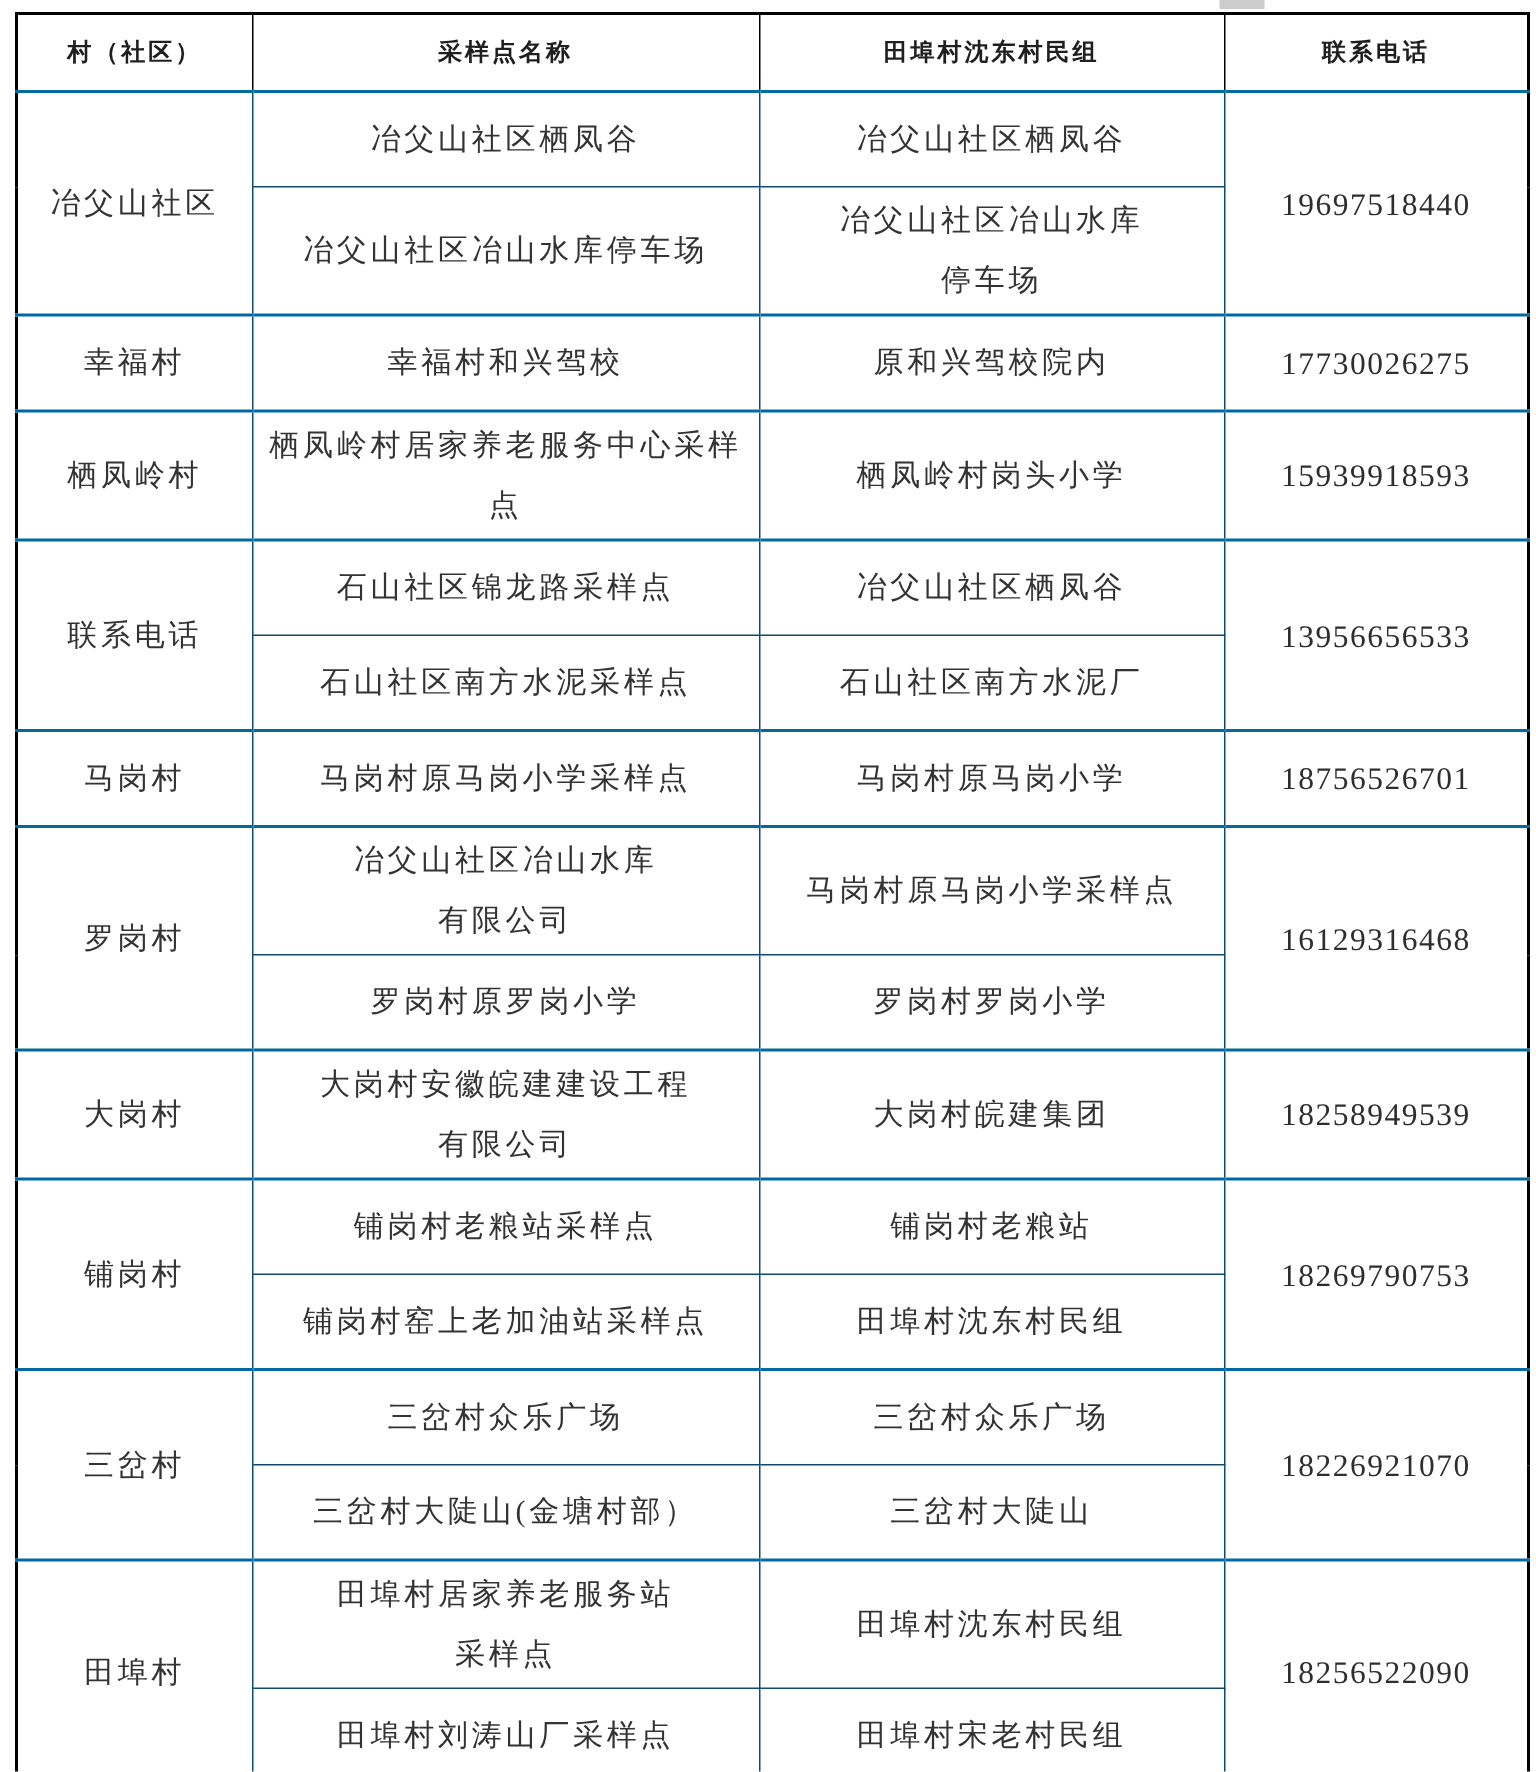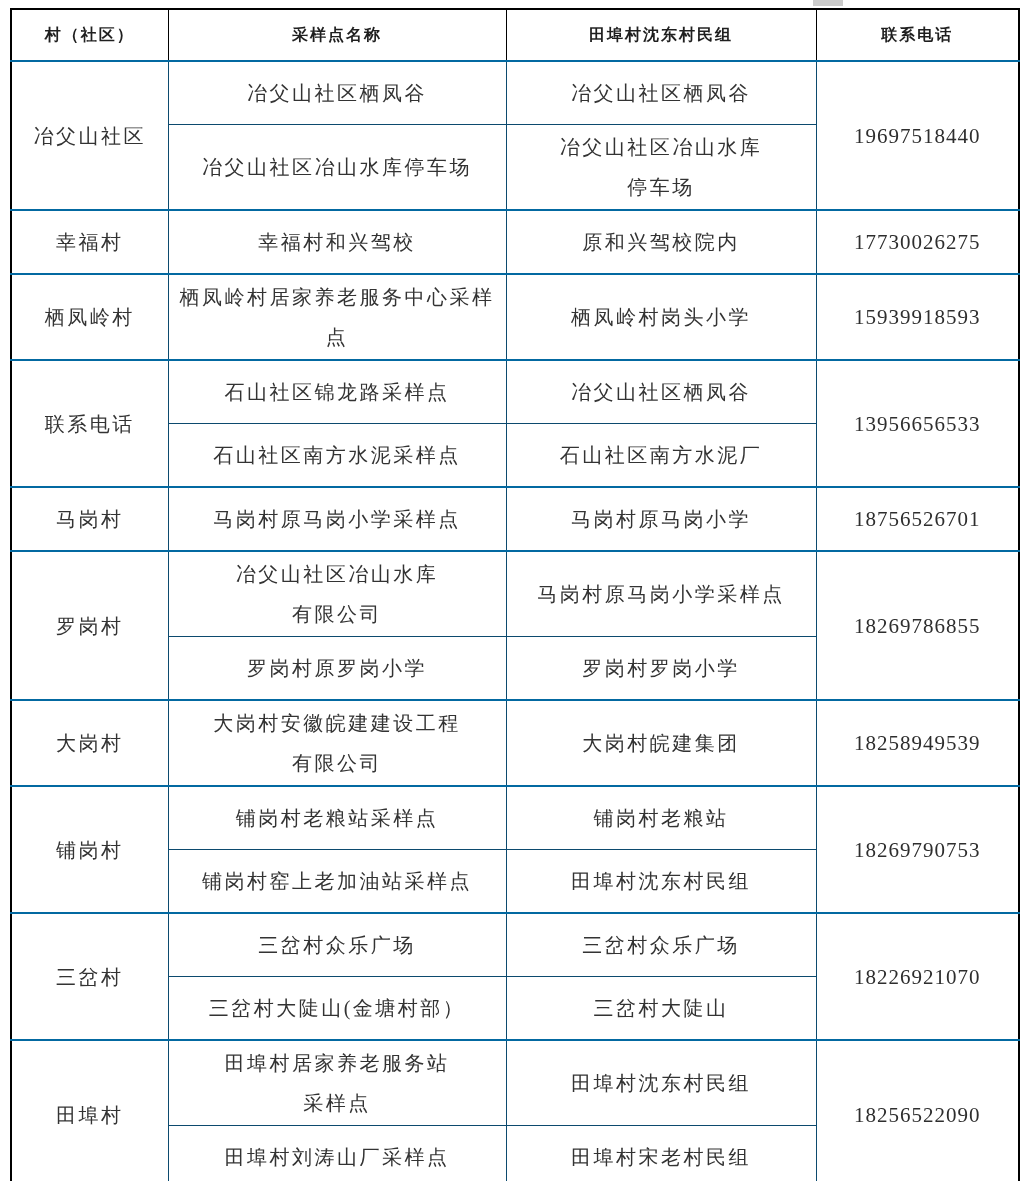--- a/index.html
+++ b/index.html
@@ -110,21 +110,21 @@
         <td class="cn">马岗村</td>
         <td class="cn">马岗村原马岗小学采样点</td>
         <td class="cn">马岗村原马岗小学</td>
         <td class="phone">18756526701</td>
       </tr>
       <tr class="group-start">
         <td rowspan="2" class="cn">罗岗村</td>
         <td class="cn">冶父山社区冶山水库
 有限公司</td>
         <td class="cn">马岗村原马岗小学采样点</td>
-        <td rowspan="2" class="phone">18269786855</td>
+        <td rowspan="2" class="phone">16129316468</td>
       </tr>
       <tr>
         <td class="cn">罗岗村原罗岗小学</td>
         <td class="cn">罗岗村罗岗小学</td>
       </tr>
       <tr class="group-start">
         <td class="cn">大岗村</td>
         <td class="cn">大岗村安徽皖建建设工程
 有限公司</td>
         <td class="cn">大岗村皖建集团</td>

